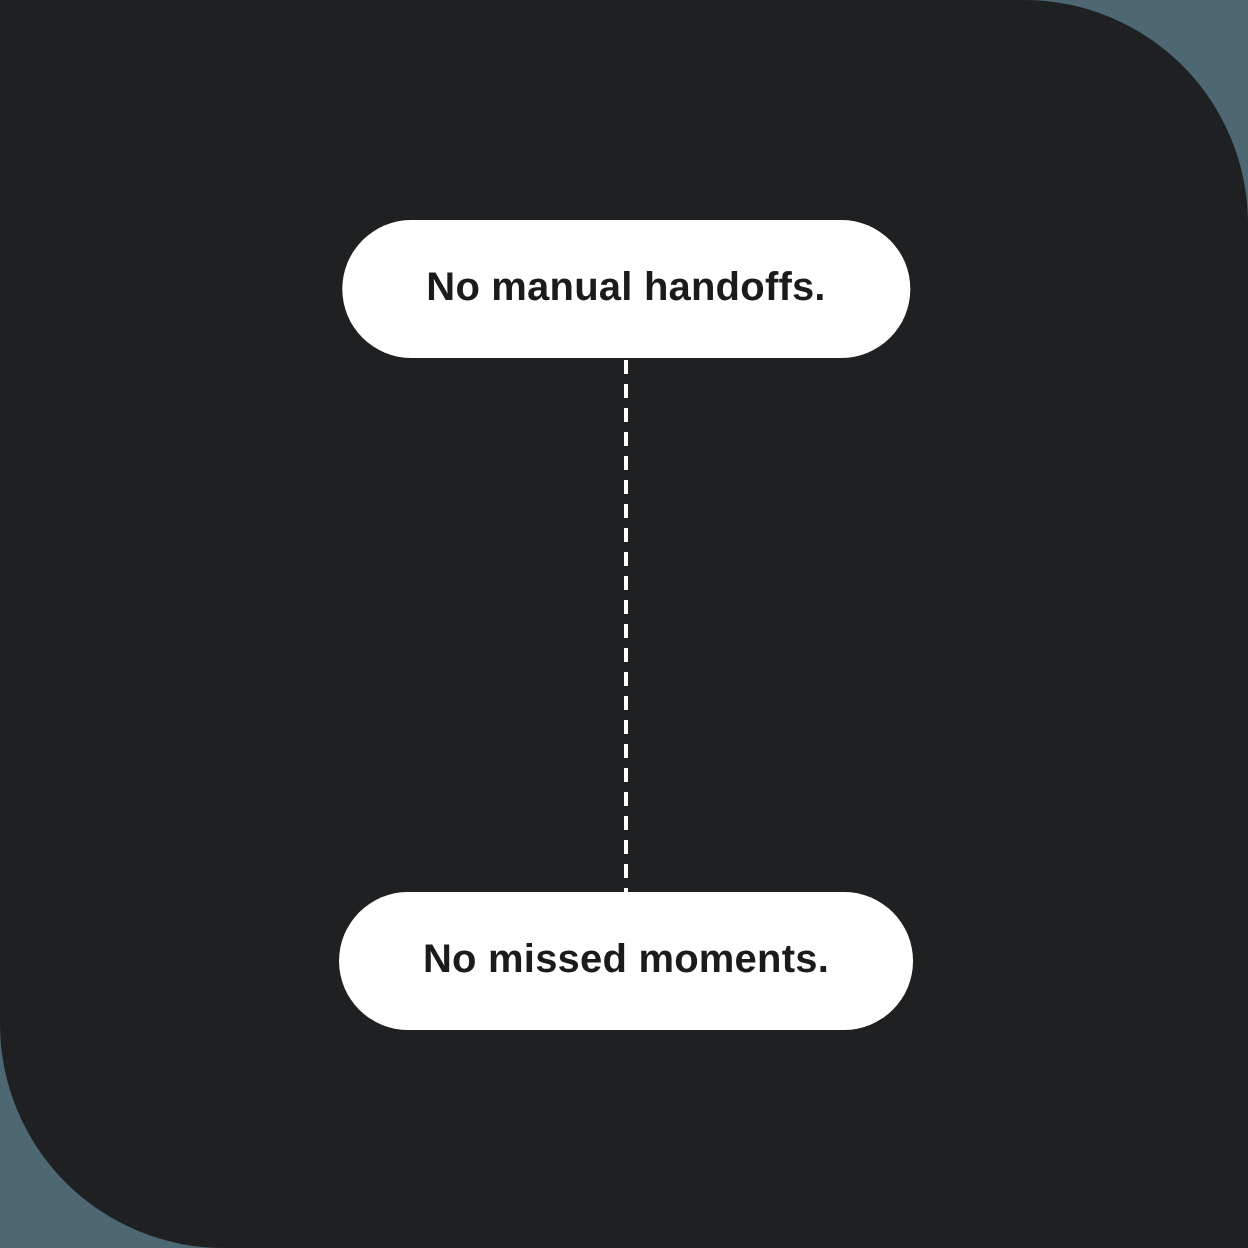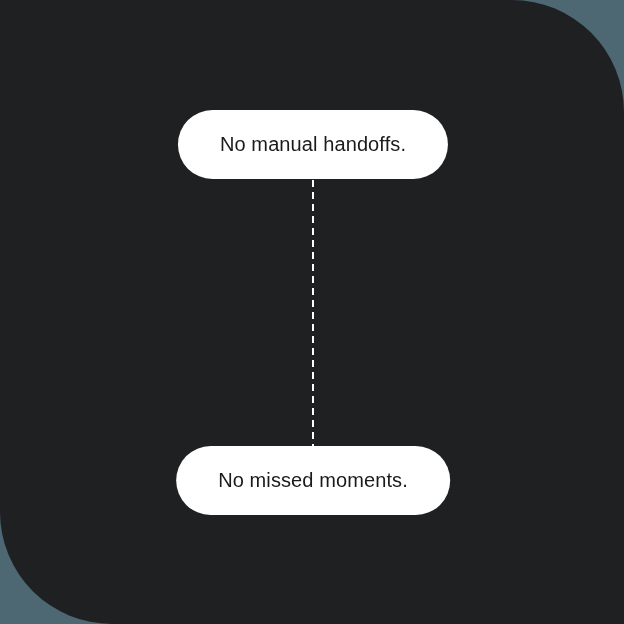--- a/index.html
+++ b/index.html
@@ -48,21 +48,21 @@
     background: var(--node-bg, #ffffff);
     border-radius: 35px;
     display: flex;
     align-items: center;
     justify-content: center;
     white-space: nowrap;
     z-index: 2;
   }
   .node-label {
     font-size: 20px;
-    font-weight: normal;
+    font-weight: bold;
     letter-spacing: 0.1px;
     color: var(--node-text, #1a1b1c);
   }
   .node-1 { top: 110px; }
   .node-2 { top: 278px; }
   .node-3 { top: 446px; }
 </style>
 </head>
 <body>
 

